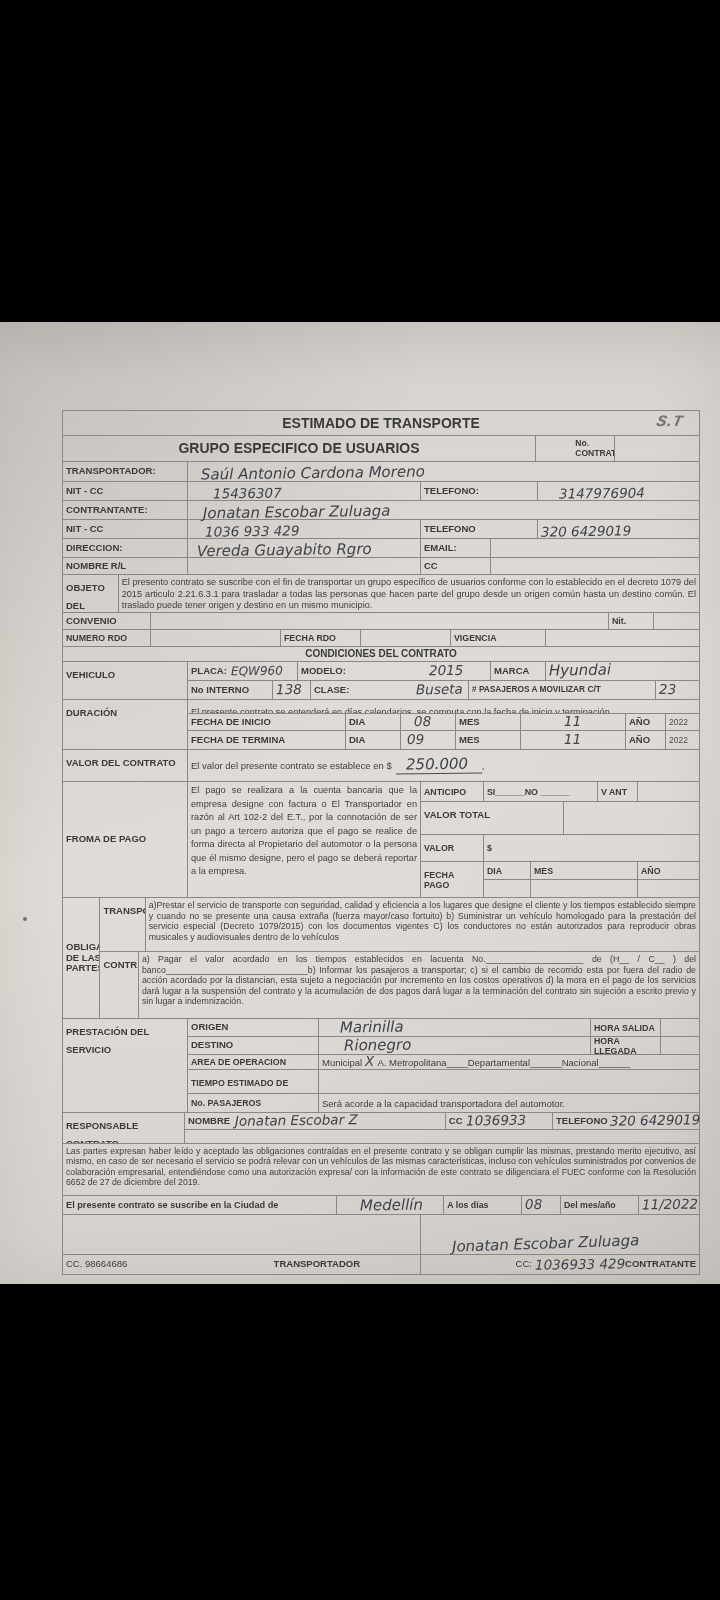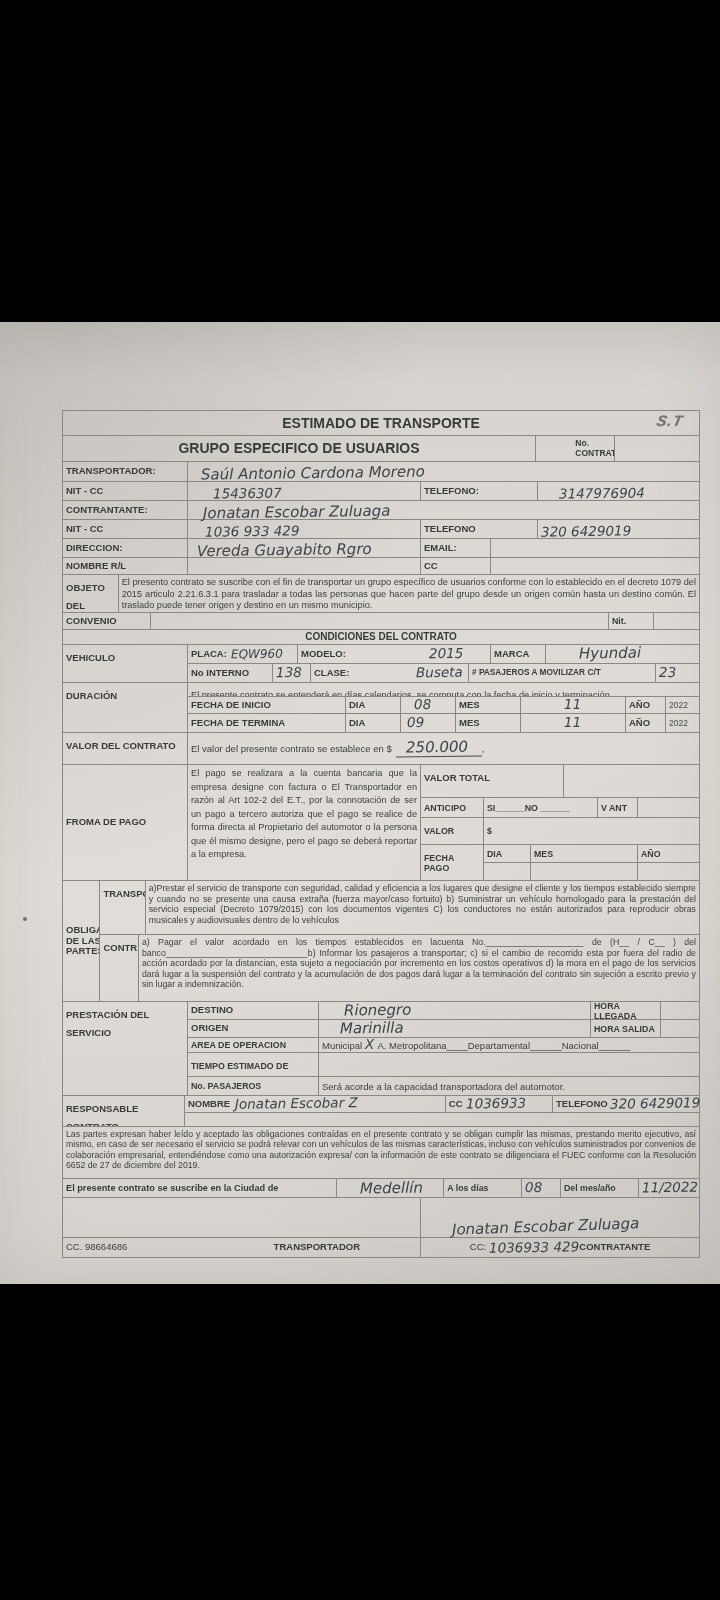--- a/index.html
+++ b/index.html
@@ -139,20 +139,34 @@
         <div class="c vc" style="width:88px">
             <span class="lb">CONVENIO</span>
           </div>
         <div class="c fill"></div>
         <div class="c vc" style="width:45px">
             <span class="lb-sm">Nit.</span>
           </div>
         <div class="c end" style="width:45px"></div>
       </div>
 
+      <div class="r" style="height:17px">
+        <div class="c vc" style="width:88px">
+            <span class="lb-sm">NUMERO RDO</span>
+          </div>
+        <div class="c" style="width:130px"></div>
+        <div class="c vc" style="width:80px">
+            <span class="lb-sm">FECHA RDO</span>
+          </div>
+        <div class="c" style="width:90px"></div>
+        <div class="c vc" style="width:95px">
+            <span class="lb-sm">VIGENCIA</span>
+          </div>
+        <div class="c fill end"></div>
+      </div>
 
       <div class="r ctr" style="height:15px">
         <span class="lb" style="font-size:10px">CONDICIONES DEL CONTRATO</span>
       </div>
 
       <div class="r" style="height:38px">
         <div class="c" style="width:125px"><span class="lb">VEHICULO</span></div>
         <div class="sub">
           <div class="sr" style="height:19px">
             <div class="c vc" style="width:110px;overflow:visible">
@@ -160,21 +174,21 @@
               <span class="hw hw-sm" style="margin-left:4px">EQW960</span>
             </div>
             <div class="c vc" style="width:193px;justify-content:space-between;overflow:visible">
               <span class="lb">MODELO:</span>
               <span class="hw" style="margin-right:24px">2015</span>
             </div>
             <div class="c vc" style="width:55px">
                 <span class="lb">MARCA</span>
               </div>
             <div class="c fill end vc" style="overflow:visible">
-                <span class="hw hw-lg" style="margin-left:30px">Hyundai</span>
+                <span class="hw hw-lg" style="">Hyundai</span>
               </div>
           </div>
           <div class="sr last" style="height:19px">
             <div class="c vc" style="width:85px">
                 <span class="lb">No INTERNO</span>
               </div>
             <div class="c vc" style="width:38px;overflow:visible">
                 <span class="hw">138</span>
               </div>
             <div class="c vc" style="width:158px;justify-content:space-between;overflow:visible">
@@ -256,34 +270,34 @@
       </div>
 
       <div class="r" style="height:116px">
         <div class="c vc" style="width:125px">
             <span class="lb">FROMA DE PAGO</span>
           </div>
         <div class="c" style="width:233px">
             <div class="tx" style="line-height:13.5px;font-size:9.2px">El pago se realizara a la cuenta bancaria que la empresa designe con factura o El Transportador en razón al Art 102-2 del E.T., por la connotación de ser un pago a tercero autoriza que el pago se realice de forma directa al Propietario del automotor o la persona que él mismo designe, pero el pago se deberá reportar a la empresa.</div>
           </div>
         <div class="sub end">
-          <div class="sr" style="height:33px">
-            <div class="c" style="width:143px"><span class="lb">VALOR TOTAL</span></div>
-            <div class="c fill end"></div>
-          </div>
           <div class="sr" style="height:20px">
             <div class="c vc" style="width:63px">
                 <span class="lb-sm">ANTICIPO</span>
               </div>
             <div class="c vc" style="width:114px">
                 <span class="lb-sm" style="white-space:nowrap">SI______NO ______</span>
               </div>
             <div class="c vc" style="width:40px">
                 <span class="lb-sm">V ANT</span>
               </div>
+            <div class="c fill end"></div>
+          </div>
+          <div class="sr" style="height:33px">
+            <div class="c" style="width:143px"><span class="lb">VALOR TOTAL</span></div>
             <div class="c fill end"></div>
           </div>
           <div class="sr" style="height:27px">
             <div class="c" style="width:63px"><span class="lb-sm">VALOR REST</span></div>
             <div class="c fill end"><span class="lb-sm">$</span></div>
           </div>
           <div class="sr last" style="flex:1">
             <div class="c" style="width:63px;display:flex;align-items:center">
                 <span class="lb-sm">FECHA PAGO</span>
               </div>
@@ -327,39 +341,39 @@
               </div>
           </div>
         </div>
       </div>
 
       <div class="r" style="height:94px">
         <div class="c" style="width:125px"><span class="lb">PRESTACIÓN DEL SERVICIO</span></div>
         <div class="sub">
           <div class="sr" style="height:18px">
             <div class="c vc" style="width:131px">
+                <span class="lb">ORIGEN</span>
+              </div>
+            <div class="c vc" style="width:272px;overflow:visible">
+                <span class="hw hw-lg" style="margin-left:18px">Marinilla</span>
+              </div>
+            <div class="c vc" style="width:70px">
+                <span class="lb-sm">HORA SALIDA</span>
+              </div>
+            <div class="c fill end"></div>
+          </div>
+          <div class="sr" style="height:18px">
+            <div class="c vc" style="width:131px">
                 <span class="lb">DESTINO</span>
               </div>
             <div class="c vc" style="width:272px;overflow:visible">
                 <span class="hw hw-lg" style="margin-left:22px">Rionegro</span>
               </div>
             <div class="c vc" style="width:70px">
                 <span class="lb-sm">HORA LLEGADA</span>
-              </div>
-            <div class="c fill end"></div>
-          </div>
-          <div class="sr" style="height:18px">
-            <div class="c vc" style="width:131px">
-                <span class="lb">ORIGEN</span>
-              </div>
-            <div class="c vc" style="width:272px;overflow:visible">
-                <span class="hw hw-lg" style="margin-left:18px">Marinilla</span>
-              </div>
-            <div class="c vc" style="width:70px">
-                <span class="lb-sm">HORA SALIDA</span>
               </div>
             <div class="c fill end"></div>
           </div>
           <div class="sr" style="height:15px">
             <div class="c vc" style="width:131px">
                 <span class="lb-sm">AREA DE OPERACION</span>
               </div>
             <div class="c fill end vc" style="overflow:visible">
               <span class="md">Municipal</span>
               <span class="hw" style="margin:0 3px">X</span>
@@ -433,21 +447,21 @@
         <div class="c fill end" style="display:flex;flex-direction:column;overflow:visible">
           <span class="hw hw-lg sig" style="transform:rotate(-2deg)">Jonatan Escobar Zuluaga</span>
         </div>
       </div>
 
       <div class="r last" style="height:19px">
         <div class="c vc" style="width:358px;justify-content:space-between;padding-right:60px">
           <span class="lb" style="font-weight:normal;font-size:9.5px;color:#3d3d3d">CC. 98664686</span>
           <span class="lb">TRANSPORTADOR</span>
         </div>
-        <div class="c fill end vc" style="justify-content:center;overflow:visible">
+        <div class="c fill end vc" style="justify-content:flex-end;overflow:visible">
           <span style="display:inline-flex;align-items:center">
             <span class="lb" style="font-weight:normal">CC:</span>
             <span class="hw" style="margin-left:3px">1036933 429</span>
           </span>
           <span class="lb">CONTRATANTE</span>
         </div>
       </div>
 
     </div>
   </div>

